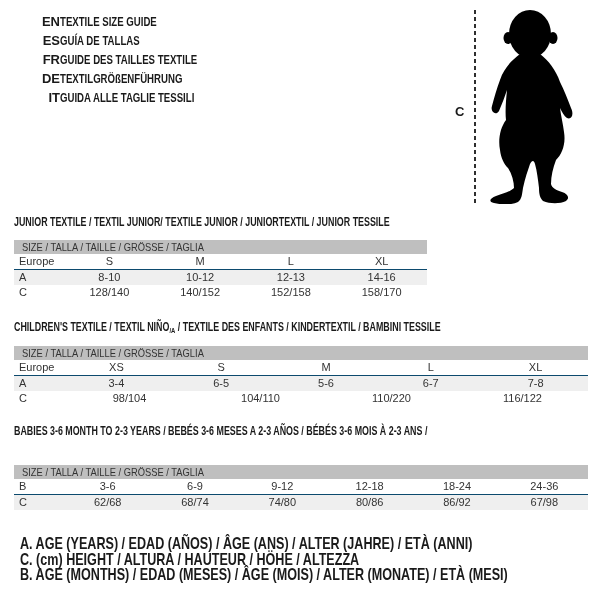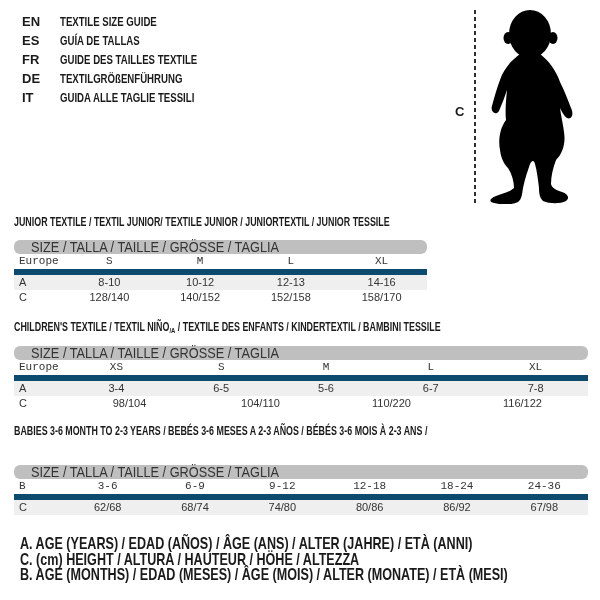--- a/index.html
+++ b/index.html
@@ -6,21 +6,21 @@
   body{
     width:600px;height:600px;position:relative;background:#ffffff;
     font-family:"Liberation Sans","DejaVu Sans",sans-serif;color:#1a1a1a;
     overflow:hidden;
   }
   .abs{position:absolute;}
   .cond{display:inline-block;transform:scaleX(0.74);transform-origin:0 50%;white-space:nowrap;}
   .cond85{display:inline-block;transform:scaleX(0.85);transform-origin:0 50%;white-space:nowrap;}
 
   
-  .langs{left:22px;top:12px;}
+  .langs{left:22px;top:12px;text-align:right;}
   .lang-row{display:flex;height:19px;line-height:19px;font-size:13px;font-weight:bold;}
   .lang-code{width:38px;}
   
   .fig-line{left:474px;top:10px;width:2px;height:196px;
     background:repeating-linear-gradient(to bottom,#2e2e2e 0 4px,transparent 4px 7px);}
   .fig-c{left:455px;top:104px;font-size:13px;font-weight:bold;}
   .baby{left:486px;top:8px;}
 
   
   .t-title{font-size:12px;font-weight:bold;line-height:15px;white-space:nowrap;}
@@ -28,23 +28,23 @@
   .title2{left:14px;top:320px;}
   .title3{left:14px;top:424px;}
   .sub{font-size:8px;vertical-align:-2px;}
 
   
   .size-table{left:14px;}
   .tbl1{top:240px;width:413px;}
   .tbl2{top:346px;width:574px;}
   .tbl3{top:465px;width:574px;}
   .t-head{height:14px;line-height:14px;background:#bfbfbf;color:#333;
-    font-size:15px;padding-left:17px;border-radius:6px;}
+    font-size:11px;padding-left:8px;}
   .t-row{display:flex;height:15px;line-height:15px;font-size:11px;color:#333;}
-  .t-row.first{border-bottom:6px solid #0c4a6e;font-family:Liberation Mono, monospace;}
+  .t-row.first{border-bottom:1px solid #0c4a6e;}
   .t-row.shaded{background:#efefef;}
   .t-label{width:50px;padding-left:5px;box-sizing:border-box;text-align:left;}
   .t-cell{flex:1;text-align:center;}
 
   
   .legend{left:20px;top:536px;}
   .legend-line{height:15.5px;line-height:15.5px;font-size:17px;font-weight:bold;white-space:nowrap;}
 </style>
 </head>
 <body>

